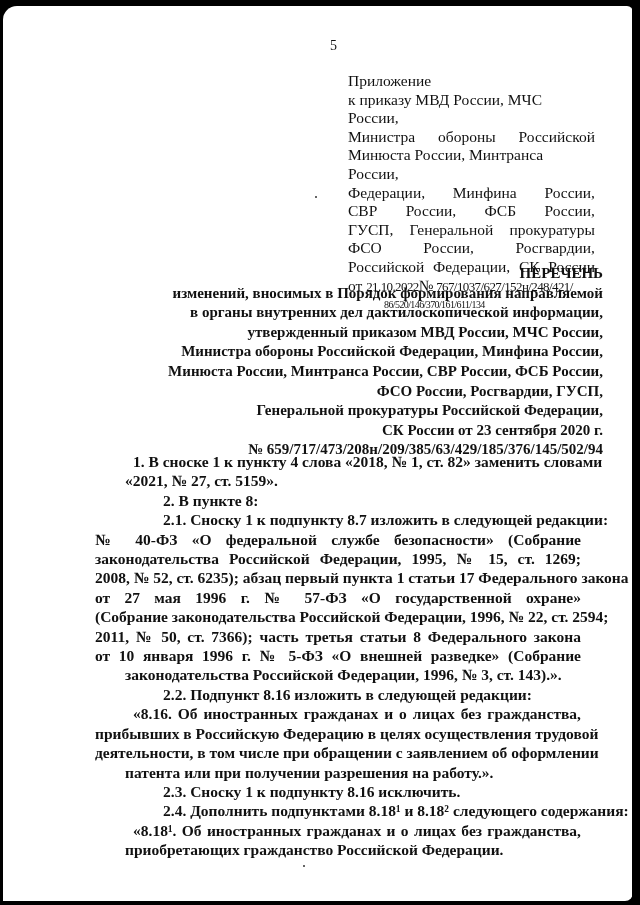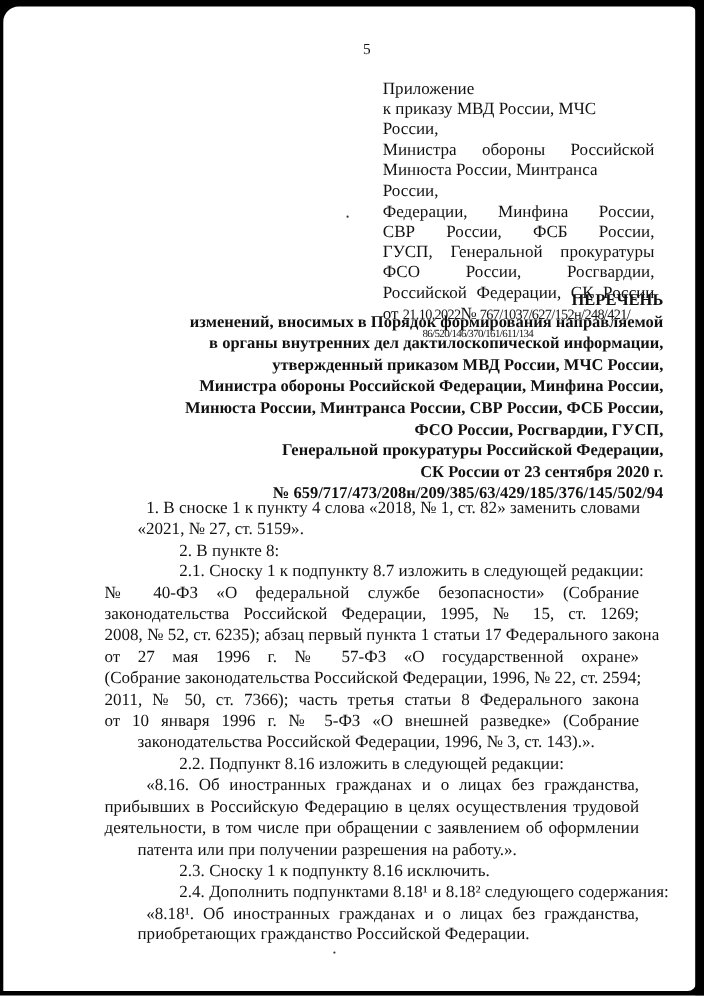--- a/index.html
+++ b/index.html
@@ -38,21 +38,21 @@
     .title-block {
       position: absolute; left: 60px; top: 258px; width: 540px;
       text-align: right; font-weight: bold;
       font-size: 15px; line-height: 19.6px;
     }
     .title-block .line { display: block; }
     .body-text {
       position: absolute; left: 92px; top: 446px; width: 486px;
       font-size: 15.5px; line-height: 19.4px;
     }
-    .body-text .line { display: block; text-align: justify; text-align-last: justify; white-space: nowrap; }
+    .body-text .line { display: block; text-align: justify; text-align-last: justify; white-space: nowrap; font-weight: bold; }
     .body-text .line.last { text-align-last: left; margin-left: 30px; }
     .body-text .line.indent { padding-left: 38px; }
     .dot { position: absolute; width: 2px; height: 2px; background: #333; border-radius: 1px; }
   </style>
 </head>
 <body>
 
 <div class="page">
   <div class="page-number">5</div>
 

